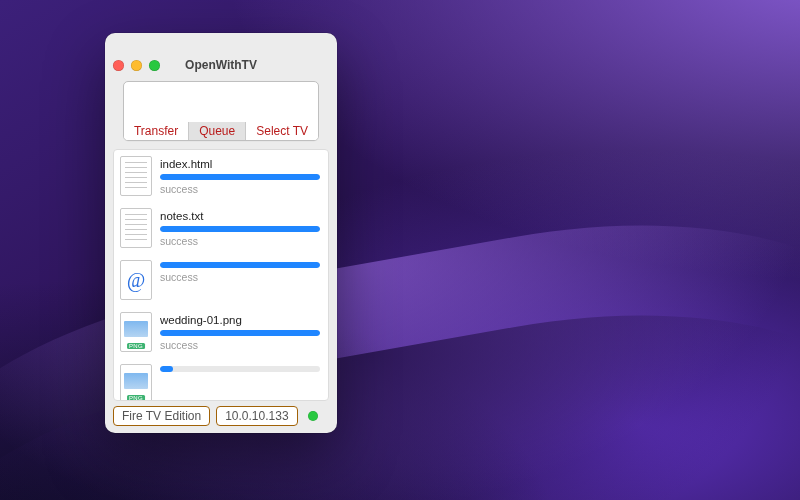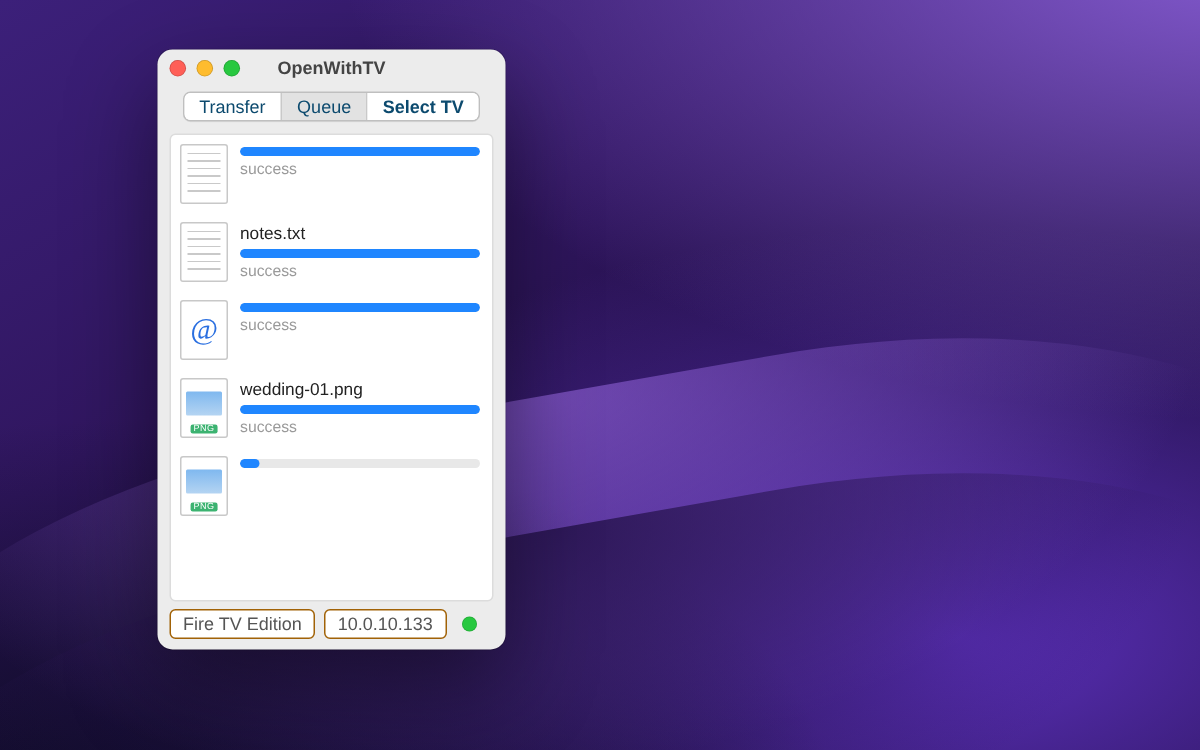--- a/index.html
+++ b/index.html
@@ -60,20 +60,21 @@
 
   .titlebar {
     height: 24px;
     position: relative;
     text-align: center;
     line-height: 24px;
     font-size: 12px;
     font-weight: 600;
     color: #444;
     flex: 0 0 auto;
+    margin-top: 20px;
   }
   .traffic {
     position: absolute;
     left: 8px;
     top: 0;
     height: 24px;
     display: flex;
     gap: 7px;
     align-items: center;
   }
@@ -98,26 +99,27 @@
     border: 1px solid #bfbfbf;
     border-radius: 5px;
     overflow: hidden;
     background: #fff;
     box-shadow: 0 0.5px 0 rgba(0,0,0,0.05);
   }
   .seg button {
     border: none;
     background: #fff;
     font: inherit;
-    color: #0c4a6e;
+    color: #b91c1c;
     padding: 2px 10px;
     border-right: 1px solid #c9c9c9;
     cursor: default;
-  }
-  .seg button:last-child { border-right: none; font-weight: bold; }
+    margin-top: 40px;
+  }
+  .seg button:last-child { border-right: none; }
   .seg button.active {
     background: #e2e2e2;
   }
 
   .content {
     flex: 1 1 auto;
     margin: 0 8px 0 8px;
     background: #fff;
     border: 1px solid #dcdcdc;
     border-radius: 4px;
@@ -268,20 +270,21 @@
       </div>
     </div>
 
     <div class="content">
       <div class="queue" id="queue-list">
           <div class="item">
             <div class="thumb">
               <div class="lines"></div>
             </div>
             <div class="meta">
+              <div class="fname">index.html</div>
               <div class="bar">
                 <div class="fill" style="width: 100%; background: rgb(31, 134, 255);"></div>
               </div>
               <div class="status">success</div>
             </div>
           </div>
           <div class="item">
             <div class="thumb">
               <div class="lines"></div>
             </div>

